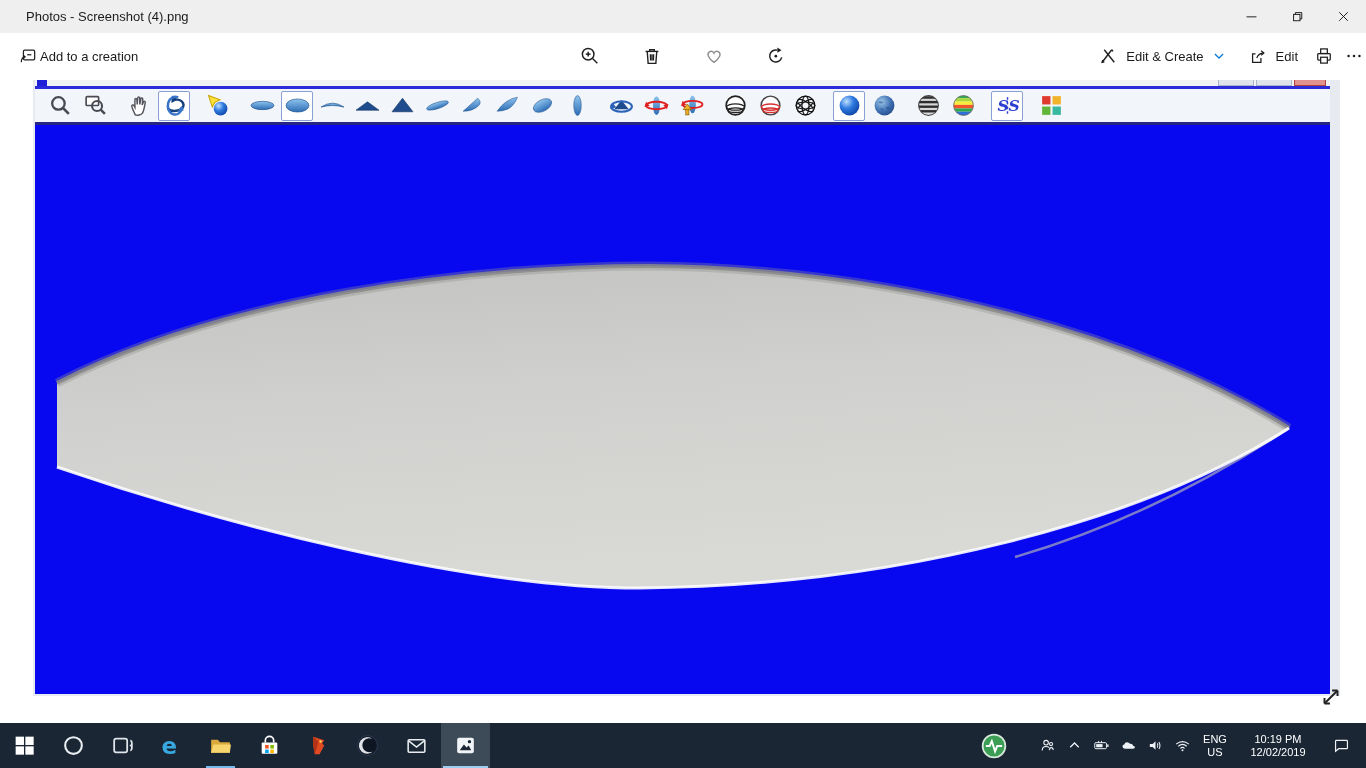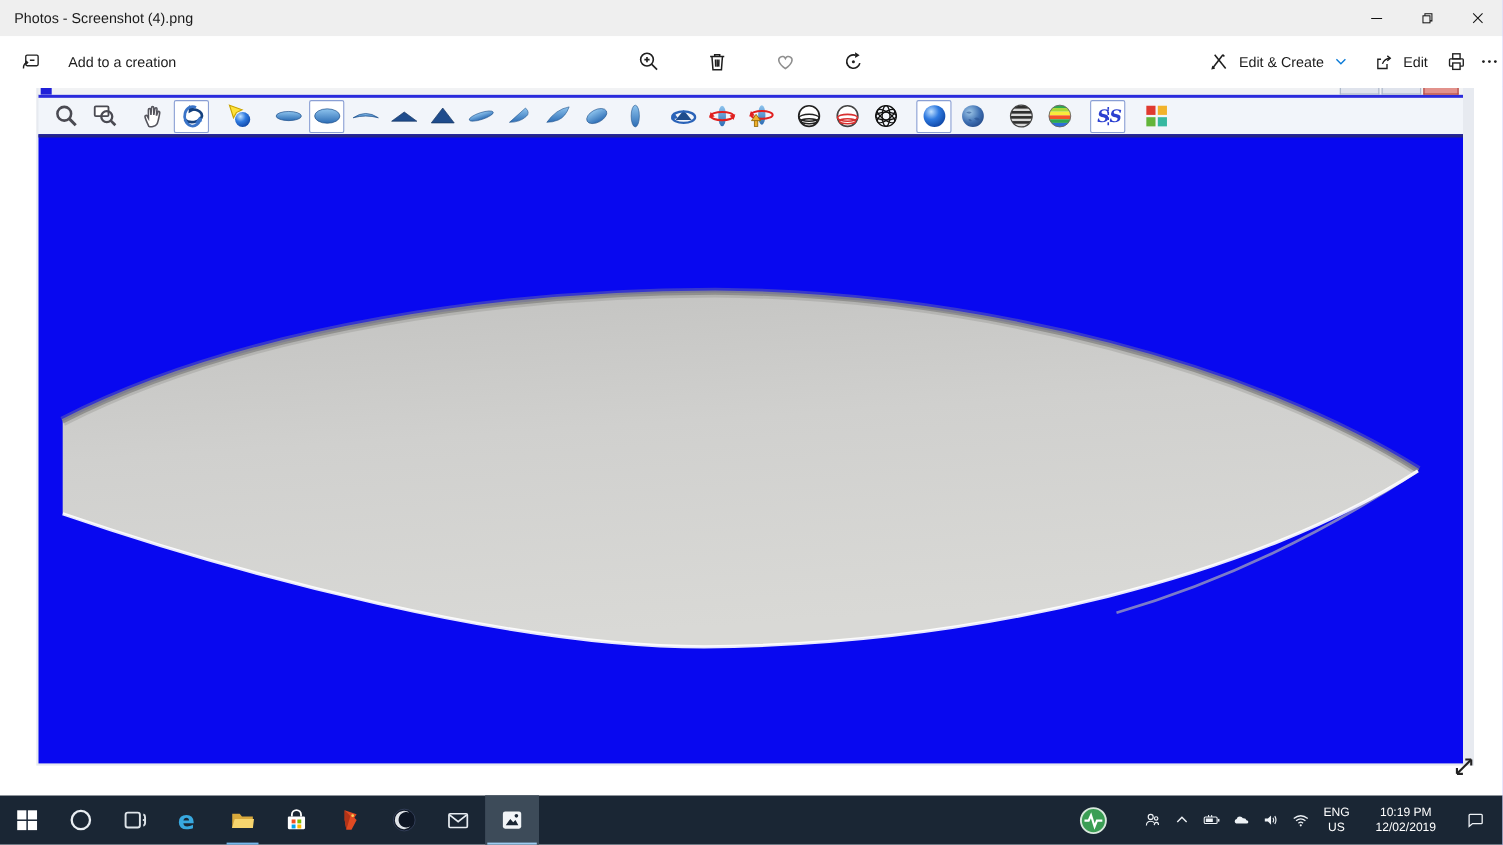--- a/index.html
+++ b/index.html
@@ -1,31 +1,31 @@
 <!DOCTYPE html>
 <html><head>
 <meta charset="utf-8">
 <style>
   html,body{margin:0;padding:0;width:1366px;height:768px;overflow:hidden;
     font-family:"Liberation Sans","DejaVu Sans",sans-serif;background:#fff;user-select:none}
   .ic{display:inline-flex;align-items:center;justify-content:center;flex:0 0 auto}
 
   
   .titlebar{height:33px;background:#efefef;display:flex;align-items:center;position:relative}
-  .titlebar .title{font-size:13px;color:#1b1b1b;padding-left:13px}
+  .titlebar .title{font-size:13px;color:#1b1b1b;padding-left:26px}
   .win-controls{position:absolute;right:0;top:0;height:33px;display:flex}
   .win-controls .ic{width:46px;height:33px}
   .win-controls .ic svg{width:17px;height:17px}
 
   
   .pbar{height:46px;background:#ffffff;display:flex;align-items:center;position:relative}
   .btn-seeall{height:46px;background:#1777ce;color:#fff;display:flex;align-items:center;
     padding:0 16px 0 12px;font-size:13px;gap:9px;cursor:pointer}
   .btn-seeall .ic svg{width:18px;height:18px}
-  .btn-add{display:flex;align-items:center;gap:24px;font-size:13px;color:#1b1b1b;margin-left:18px;cursor:pointer}
+  .btn-add{display:flex;align-items:center;gap:2px;font-size:13px;color:#1b1b1b;margin-left:18px;cursor:pointer}
   .btn-add .ic svg{width:20px;height:20px}
   .pbar-center{position:absolute;left:50%;top:0;transform:translateX(-50%);height:46px;
     display:flex;align-items:center;gap:38px}
   .pbar-center .ic{width:24px;height:24px;cursor:pointer}
   .pbar-center .ic svg{width:22px;height:22px}
   .pbar-right{margin-left:auto;display:flex;align-items:center;gap:10px;padding-right:2px}
   .pbar-right .cmd{display:flex;align-items:center;gap:8px;font-size:13px;color:#1b1b1b;cursor:pointer;padding:0 6px}
   .pbar-right .ic svg{width:20px;height:20px}
   .pbar-right .chev svg{width:14px;height:14px}
 

